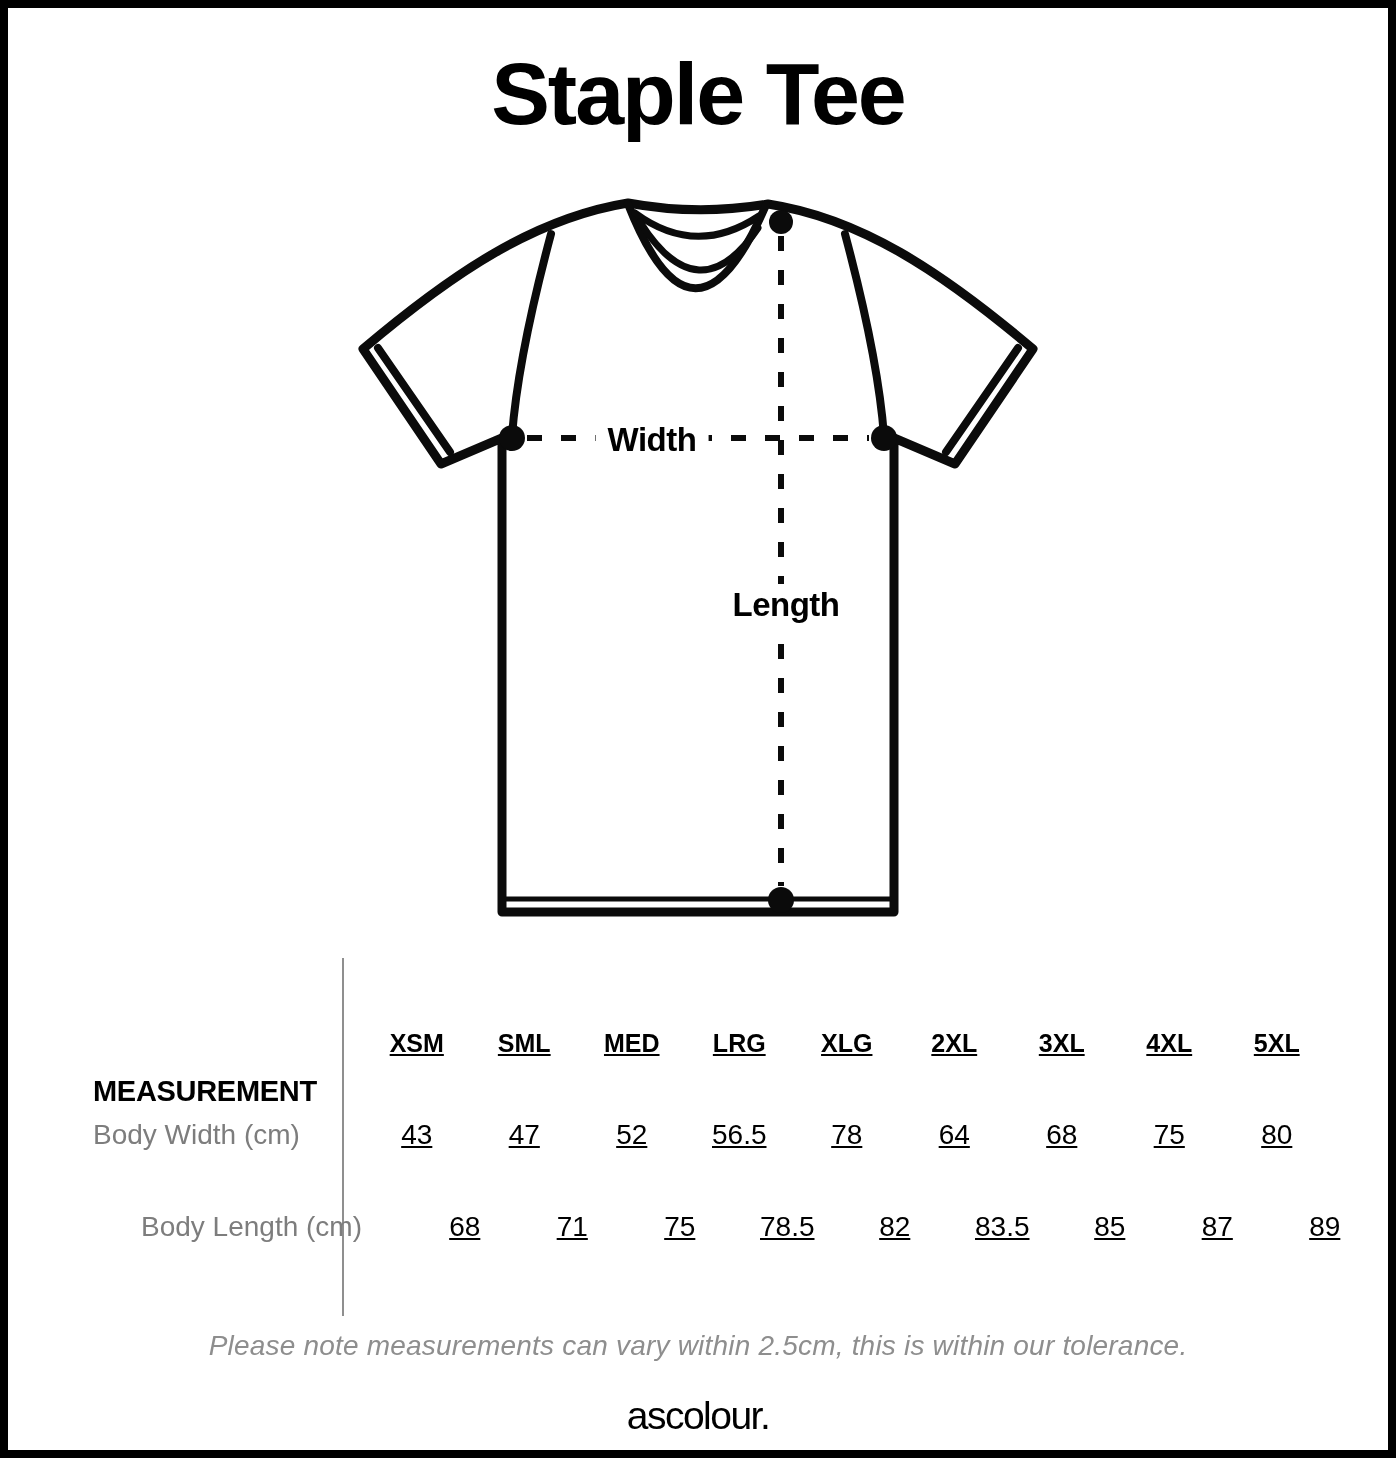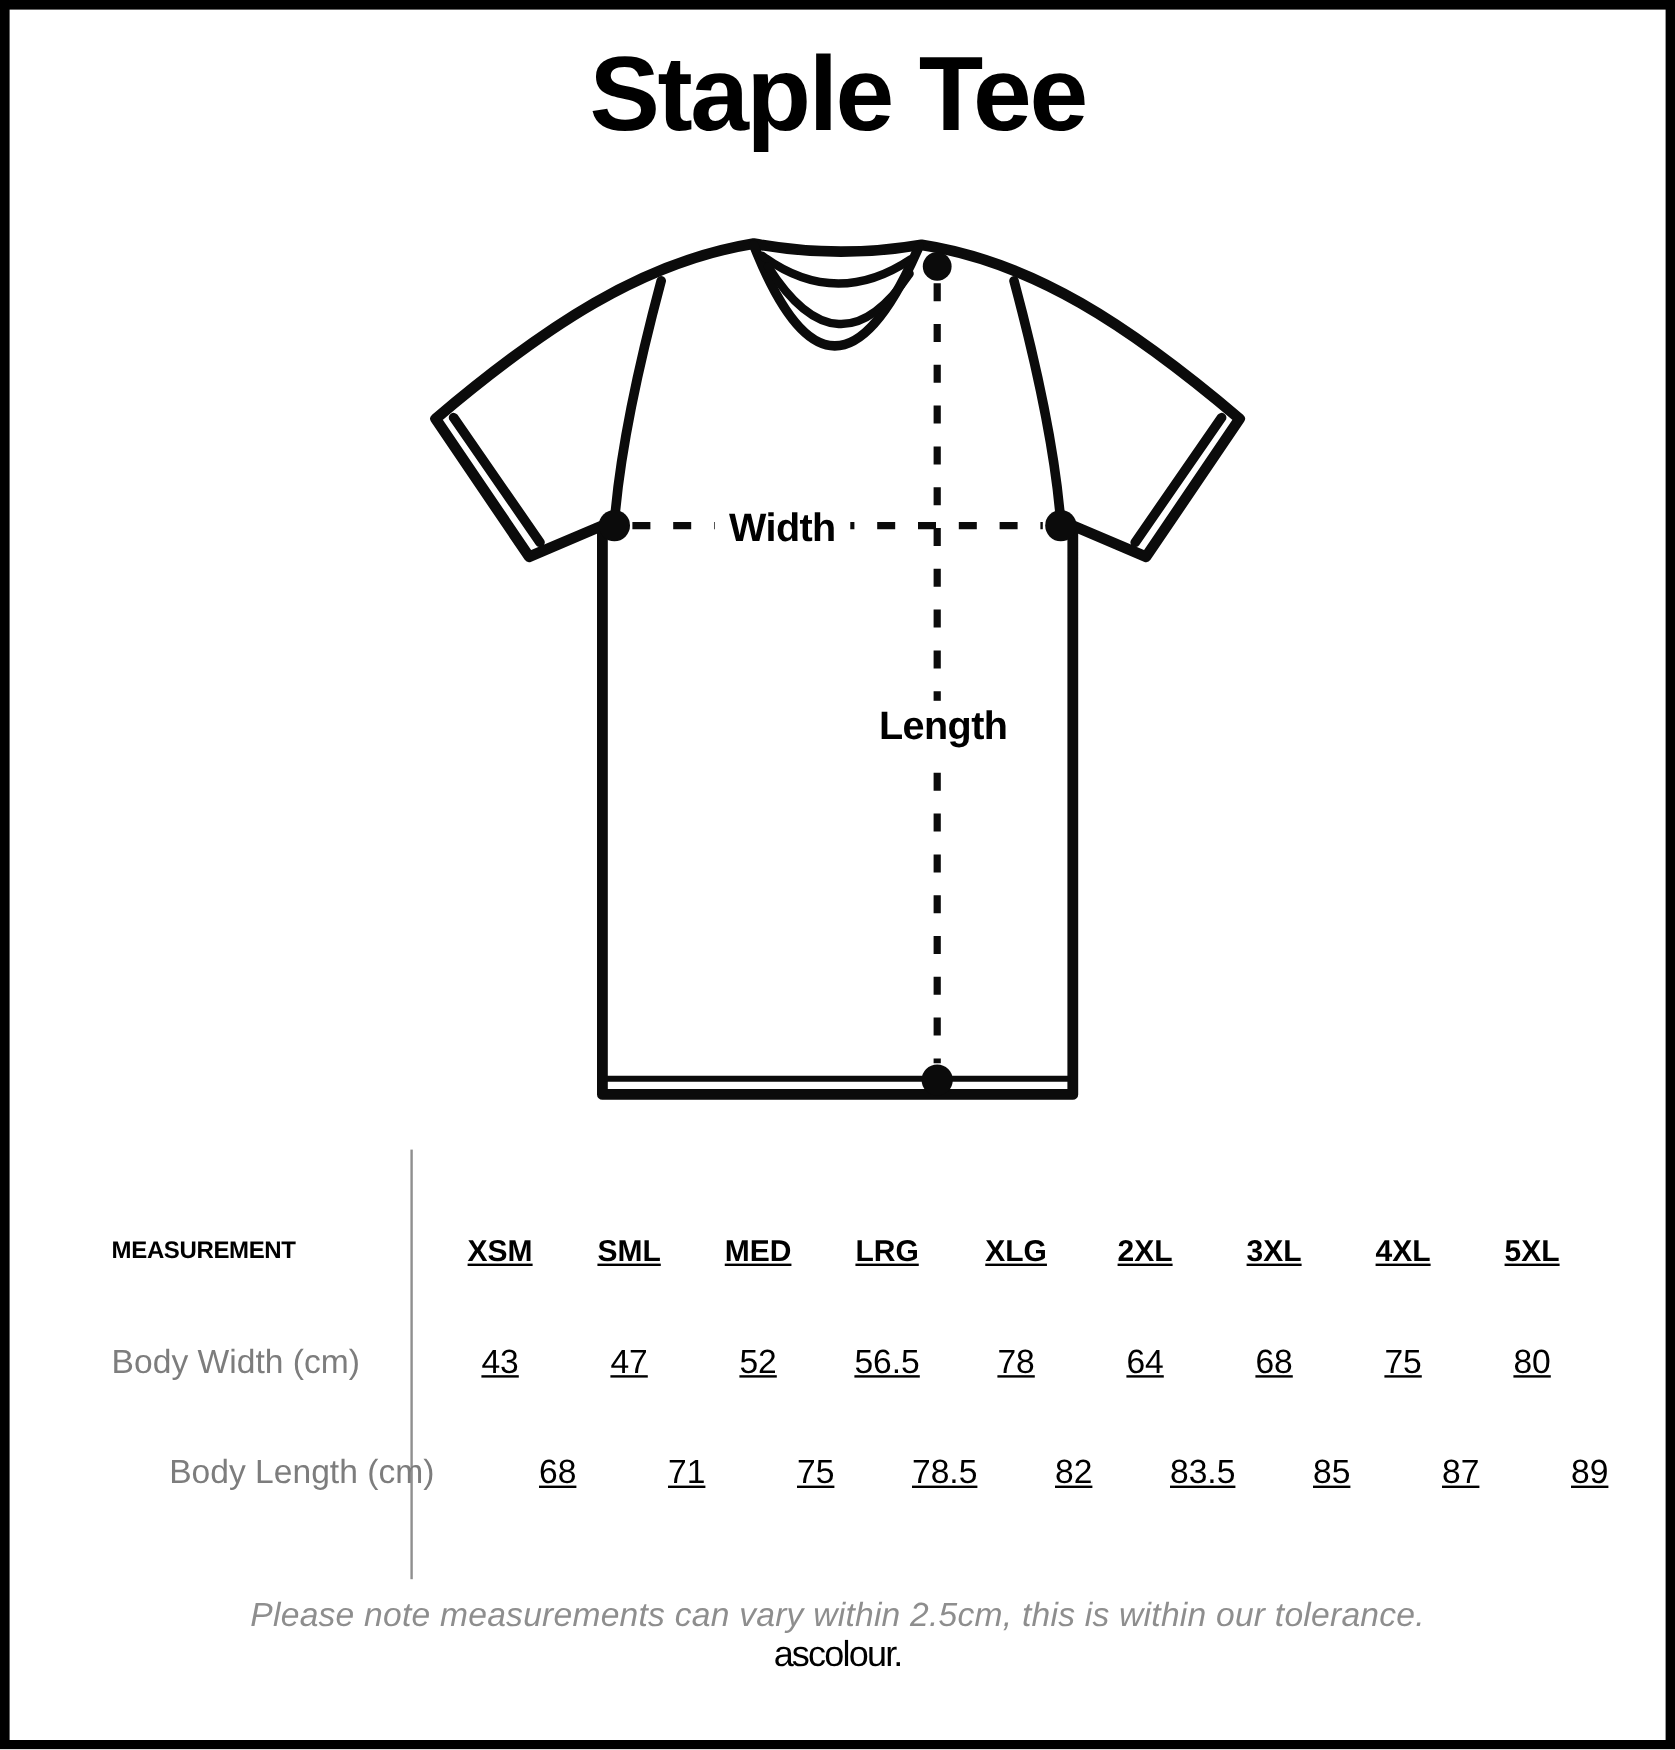--- a/index.html
+++ b/index.html
@@ -10,21 +10,21 @@
     font-family:"Liberation Sans","DejaVu Sans",sans-serif;
     color:#000;
     overflow:hidden;
   }
   .frame{
     position:absolute;inset:0;
     border:8px solid #000;
     pointer-events:none;
   }
   .title{
-    position:absolute;top:34px;left:0;width:100%;
+    position:absolute;top:50px;left:0;width:100%;
     text-align:center;
     font-size:88px;font-weight:bold;letter-spacing:-2px;
     line-height:1;
     margin:0;
   }
   .shirt-svg{position:absolute;left:340px;top:185px;width:722px;height:740px;}
   .measure-label{
     position:absolute;
     transform:translate(-50%,-50%);
     background:#ffffff;
@@ -39,21 +39,21 @@
     width:2px;height:358px;background:#8f8f8f;
   }
   .trow{
     position:absolute;left:0;width:100%;height:52px;
   }
   .mlabel{
     position:absolute;left:93px;top:50%;transform:translateY(-50%);
     font-size:28px;color:#7d7d7d;white-space:nowrap;
   }
   .trow.header .mlabel{
-    font-size:20px;font-weight:bold;color:#000;letter-spacing:-0.3px;
+    font-size:29px;font-weight:bold;color:#000;letter-spacing:-0.3px;margin-top:48px;
   }
   .cells{
     position:absolute;left:363px;top:0;width:968px;height:100%;
     display:flex;
   }
   .cell{
     width:107.5px;height:100%;
     display:flex;align-items:center;justify-content:center;
     font-size:28px;color:#000;text-decoration:underline;
   }
@@ -62,21 +62,21 @@
   .row-width{top:1109px;}
   .row-length{top:1201px;margin-left:48px;}
   .footer{
     position:absolute;left:93px;right:93px;top:1330px;height:52px;
     display:flex;justify-content:space-between;align-items:center;flex-direction:column;
   }
   .footer-note{
     font-size:28px;font-style:italic;color:#8e8e8e;letter-spacing:0.2px;
   }
   .brand{
-    font-size:30px;color:#000;letter-spacing:-1.5px;
+    font-size:39px;color:#000;letter-spacing:-1.5px;margin-top:32px;
   }
 </style>
 </head>
 <body>
 
 <div class="page">
   <div class="frame"></div>
 
   <h1 class="title">Staple Tee</h1>
 

